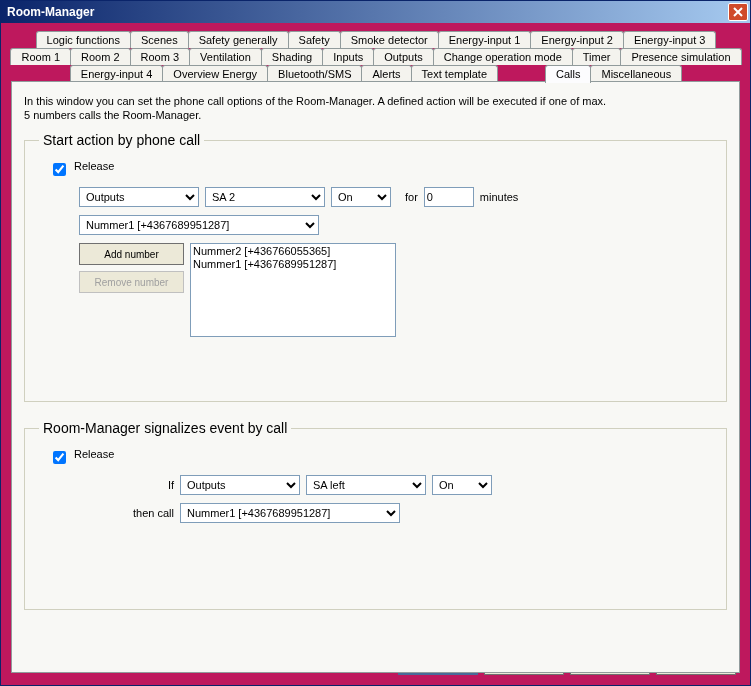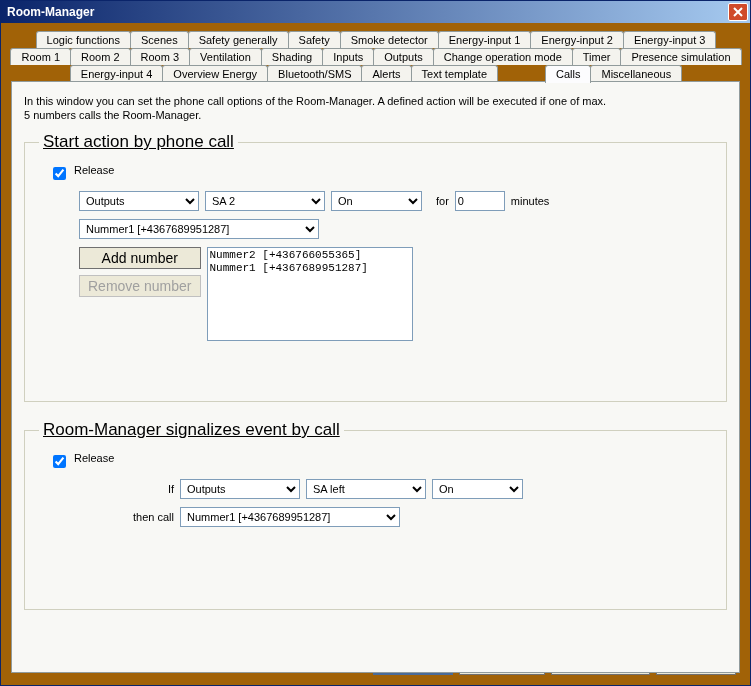--- a/index.html
+++ b/index.html
@@ -6,21 +6,21 @@
     margin: 0;
     padding: 0;
     font-family: Tahoma, Arial, sans-serif;
     font-size: 11px;
     background: #ECE9D8;
     color: #000;
   }
   .window {
     width: 751px;
     height: 686px;
-    background: #a16207;
+    background: #be185d;
     border: 1px solid #0A246A;
     box-sizing: border-box;
     position: relative;
   }
   .titlebar {
     height: 22px;
     background: linear-gradient(to bottom, #0A246A 0%, #3A6EA5 50%, #0A246A 100%);
     background: #0A246A;
     background: linear-gradient(to right, #0A246A, #A6CAF0);
     color: #fff;
@@ -101,22 +101,21 @@
     margin: 4px 0 10px 0;
     line-height: 14px;
   }
   fieldset.groupbox {
     border: 1px solid #D0D0BF;
     margin: 10px 0 18px 0;
     padding: 10px 14px 28px 14px;
   }
   fieldset.groupbox legend {
     padding: 0 4px;
-    font-size: 17px;
-    text-decoration: underline;
+    font-size: 14px;
   }
   .row {
     display: flex;
     align-items: center;
     gap: 6px;
     margin: 8px 0;
   }
   .row.indent1 { margin-left: 40px; }
   label.chk {
     display: flex;
@@ -131,29 +130,29 @@
     font-family: Tahoma, Arial, sans-serif;
     font-size: 11px;
     border: 1px solid #7F9DB9;
     background: #fff;
     height: 20px;
     box-sizing: border-box;
     padding: 1px 2px;
   }
   select { height: 20px; }
   .w120 { width: 120px; }
-  .w70  { width: 91px; }
+  .w70  { width: 60px; }
   .w50  { width: 50px; }
   .w240 { width: 240px; }
   .w220 { width: 220px; }
   .btn {
     border: 1px solid #707070;
     background: #ECE9D8;
     font-family: Tahoma, Arial, sans-serif;
-    font-size: 14px;
+    font-size: 10px;
     height: 22px;
     padding: 0 8px;
     cursor: pointer;
     min-width: 105px;
     box-sizing: border-box;
   }
   .btn.disabled {
     color: #A0A0A0;
     border-color: #C0C0C0;
     cursor: default;
@@ -161,21 +160,21 @@
   .listbox {
     border: 1px solid #7F9DB9;
     background: #fff;
     width: 200px;
     height: 90px;
     overflow: auto;
     padding: 1px 2px;
     font-size: 11px;
     line-height: 13px;
   }
-  .listbox div { white-space: nowrap; font-family: Liberation Mono, monospace; }
+  .listbox div { white-space: nowrap; }
   .label-right {
     text-align: right;
     width: 55px;
   }
   .bottom-buttons {
     position: absolute;
     right: 14px;
     bottom: 10px;
     display: flex;
     gap: 6px;

